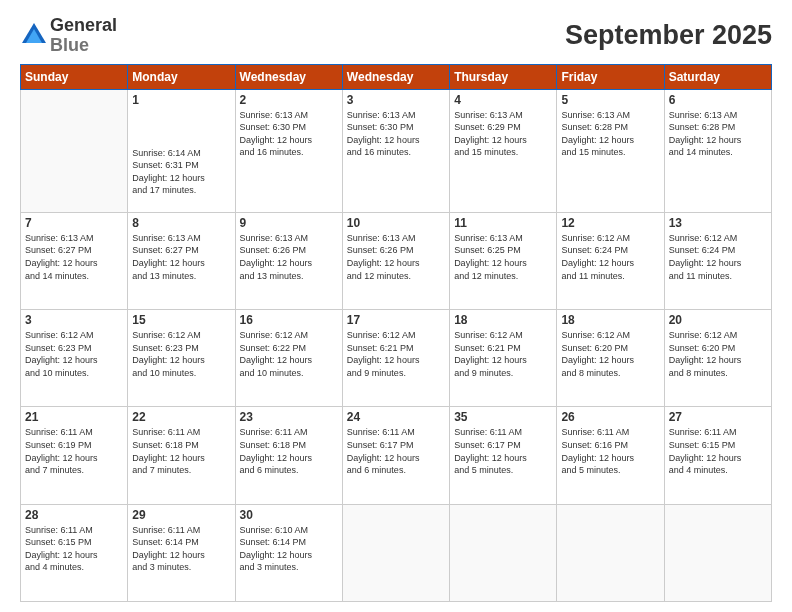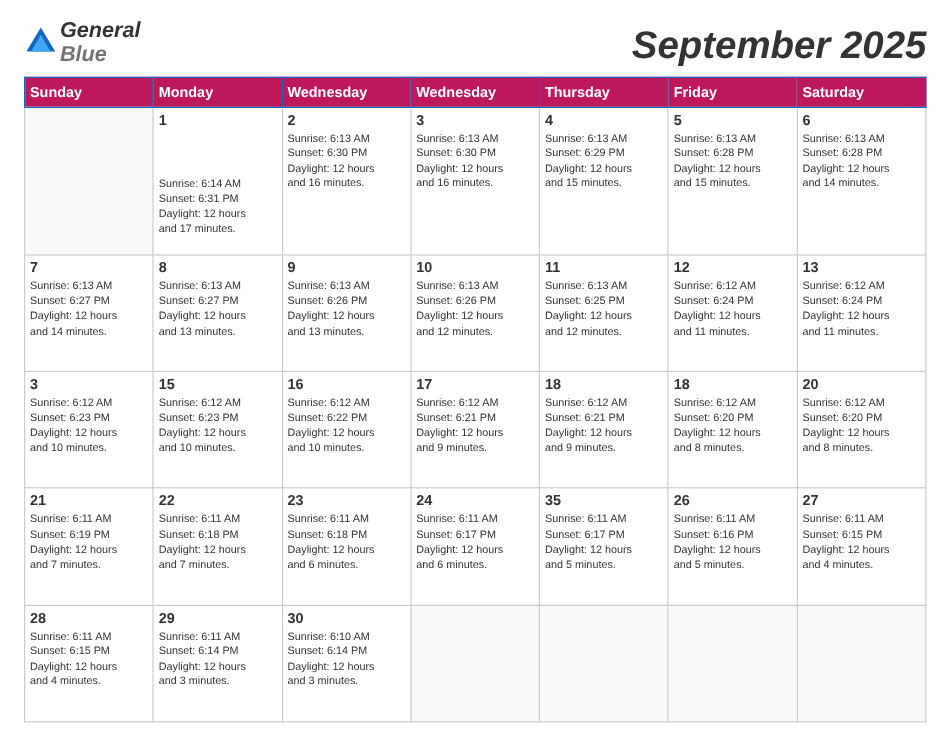--- a/index.html
+++ b/index.html
@@ -13,23 +13,22 @@
     .page {
       width: 792px;
       height: 612px;
       padding: 16px 20px 10px 20px;
       display: flex;
       flex-direction: column;
     }
     .header {
       display: flex;
       justify-content: space-between;
-      align-items: flex-end;
+      align-items: center;
       margin-bottom: 8px;
-      font-style: italic;
     }
     .logo {
       display: flex;
       align-items: center;
       gap: 2px;
     }
     .logo-text {
       font-size: 18px;
       font-weight: bold;
       line-height: 1.1;
@@ -38,39 +37,39 @@
     .logo-blue { color: #737373; }
     .logo-icon {
       width: 28px;
       height: 28px;
       margin-top: -2px;
     }
     .title-block {
       text-align: right;
     }
     .main-title {
-      font-size: 32px;
+      font-size: 27px;
       font-weight: bold;
       color: #333;
       line-height: 1.1;
     }
     .sub-title {
       font-size: 14px;
       color: #555;
       margin-top: 2px;
     }
     .calendar {
       flex: 1;
       border: 1px solid #ccc;
       border-collapse: collapse;
       width: 100%;
       table-layout: fixed;
     }
     .calendar th {
-      background-color: #be185d;
+      background-color: #c2410c;
       color: #fff;
       font-size: 12px;
       font-weight: bold;
       padding: 5px 4px;
       text-align: left;
       border: 1px solid #1565c0;
     }
     .calendar td {
       border: 1px solid #ccc;
       vertical-align: top;

